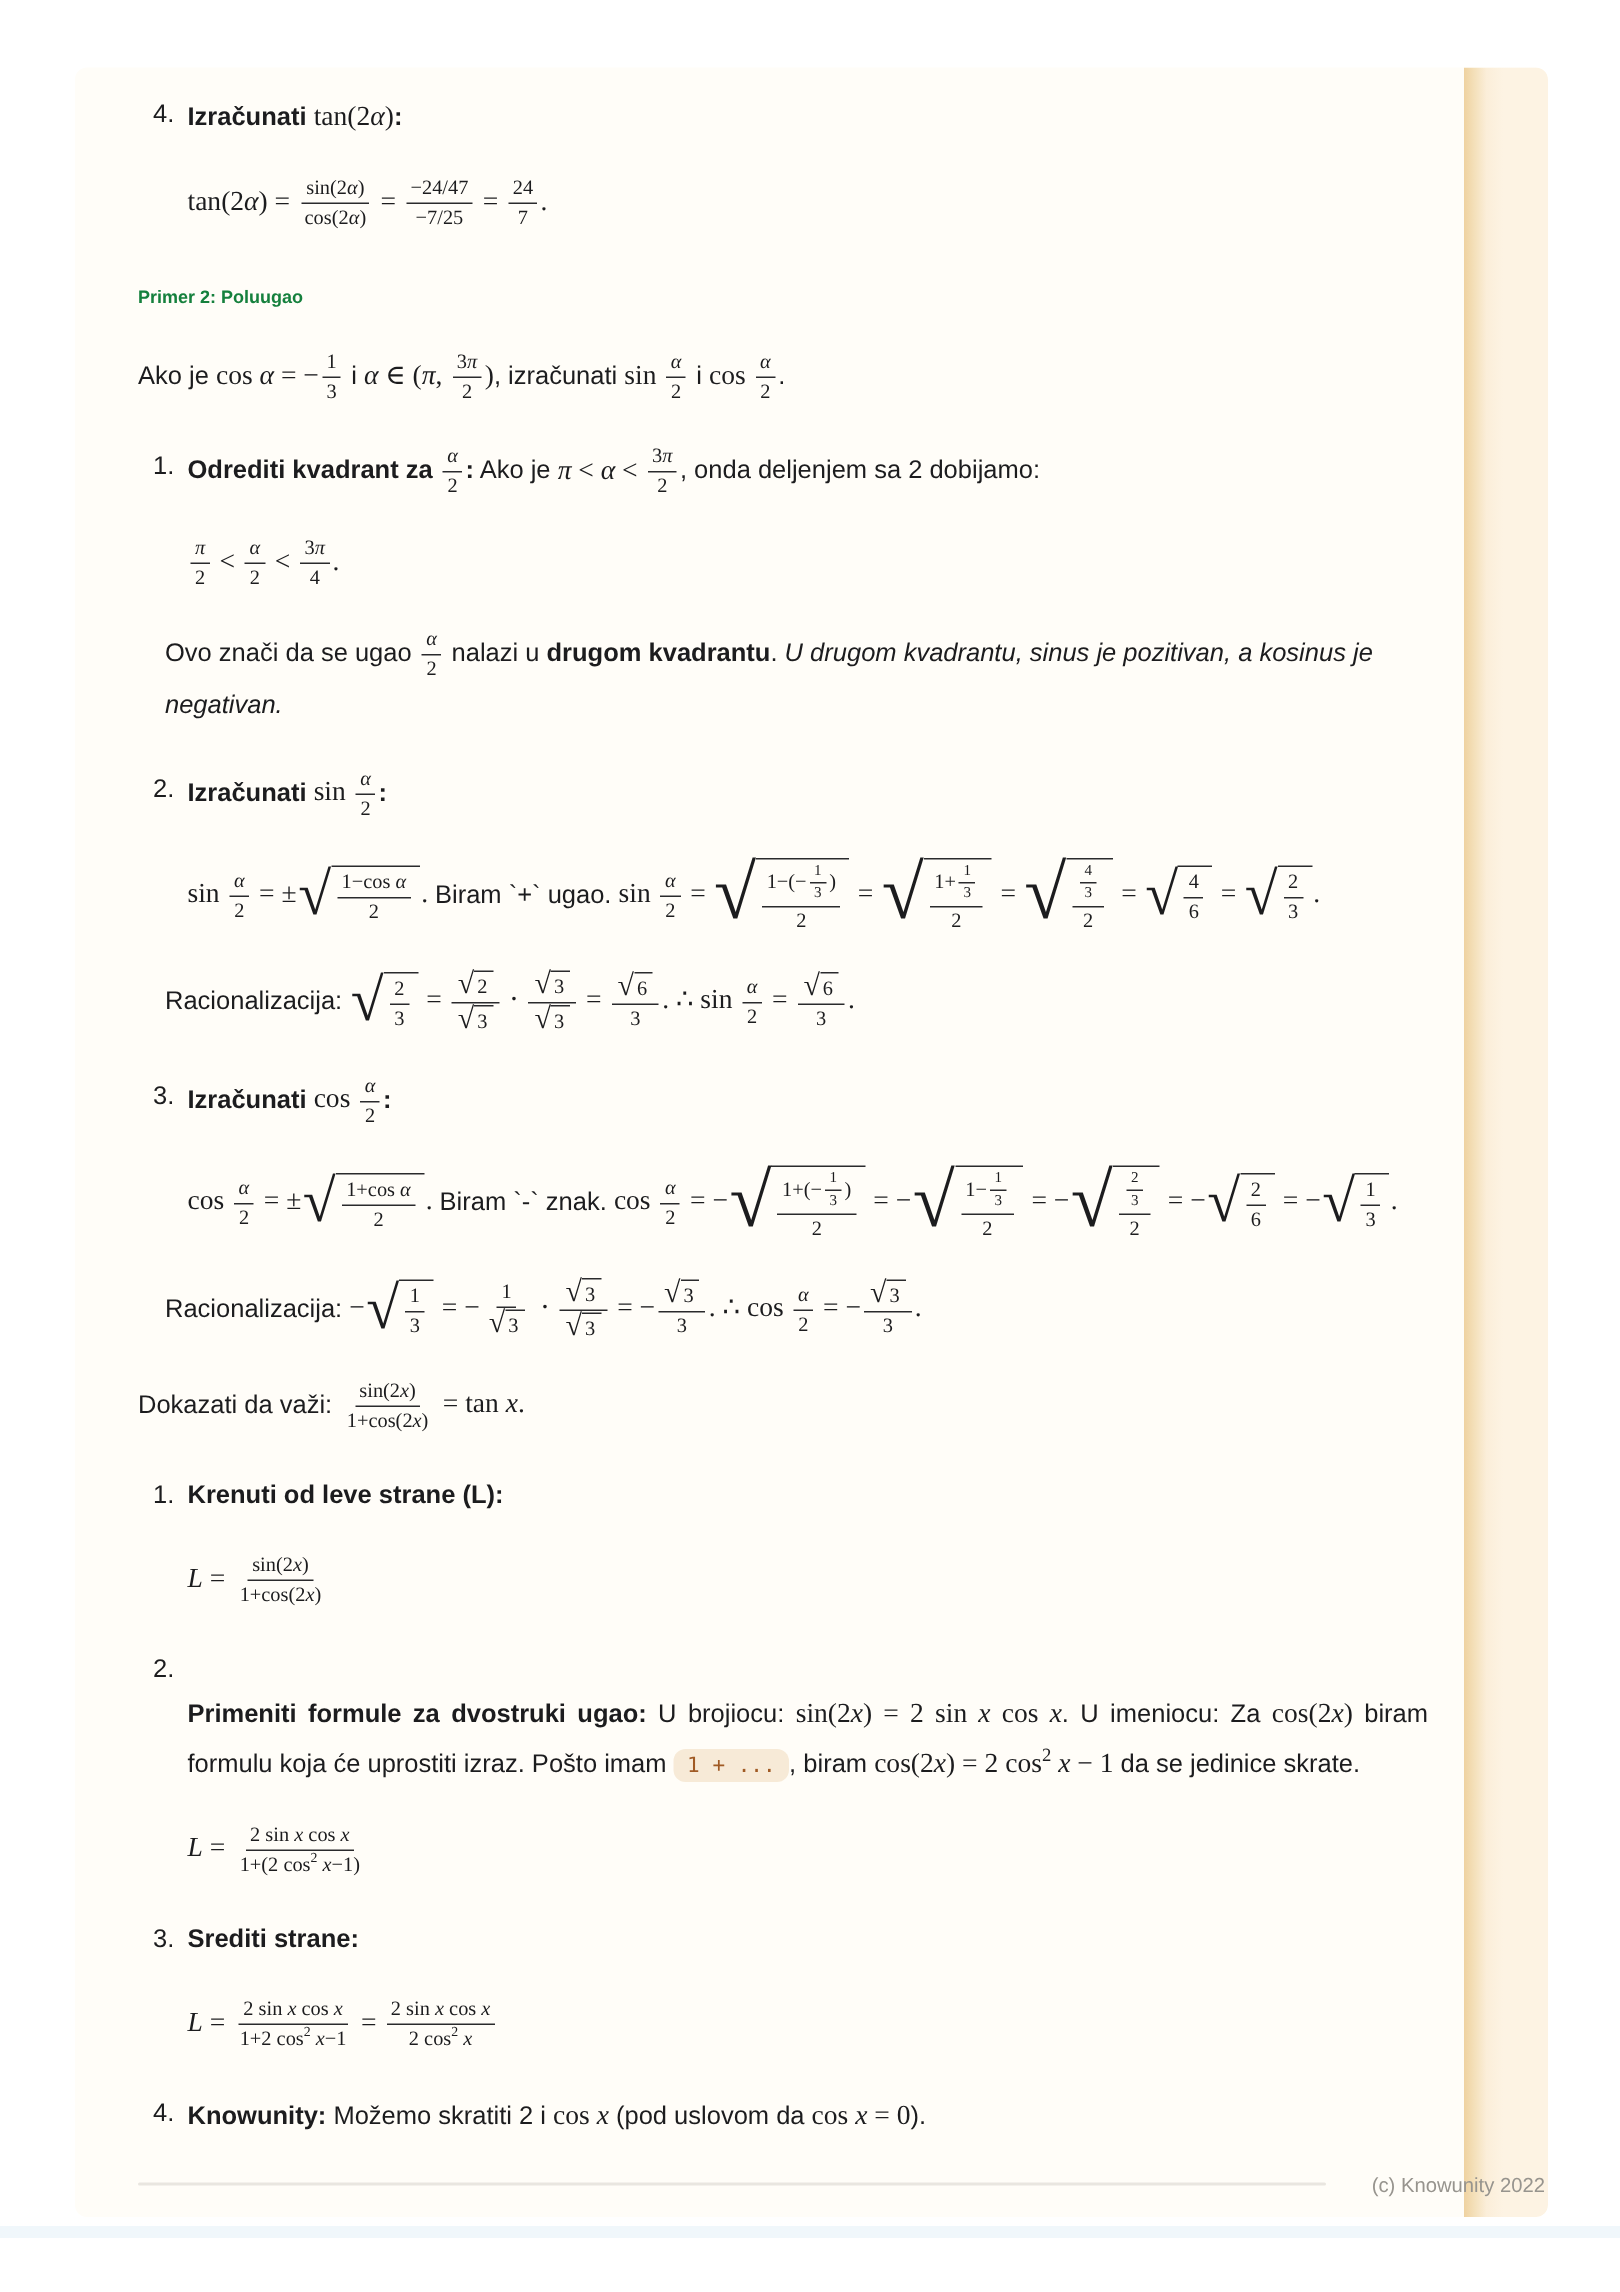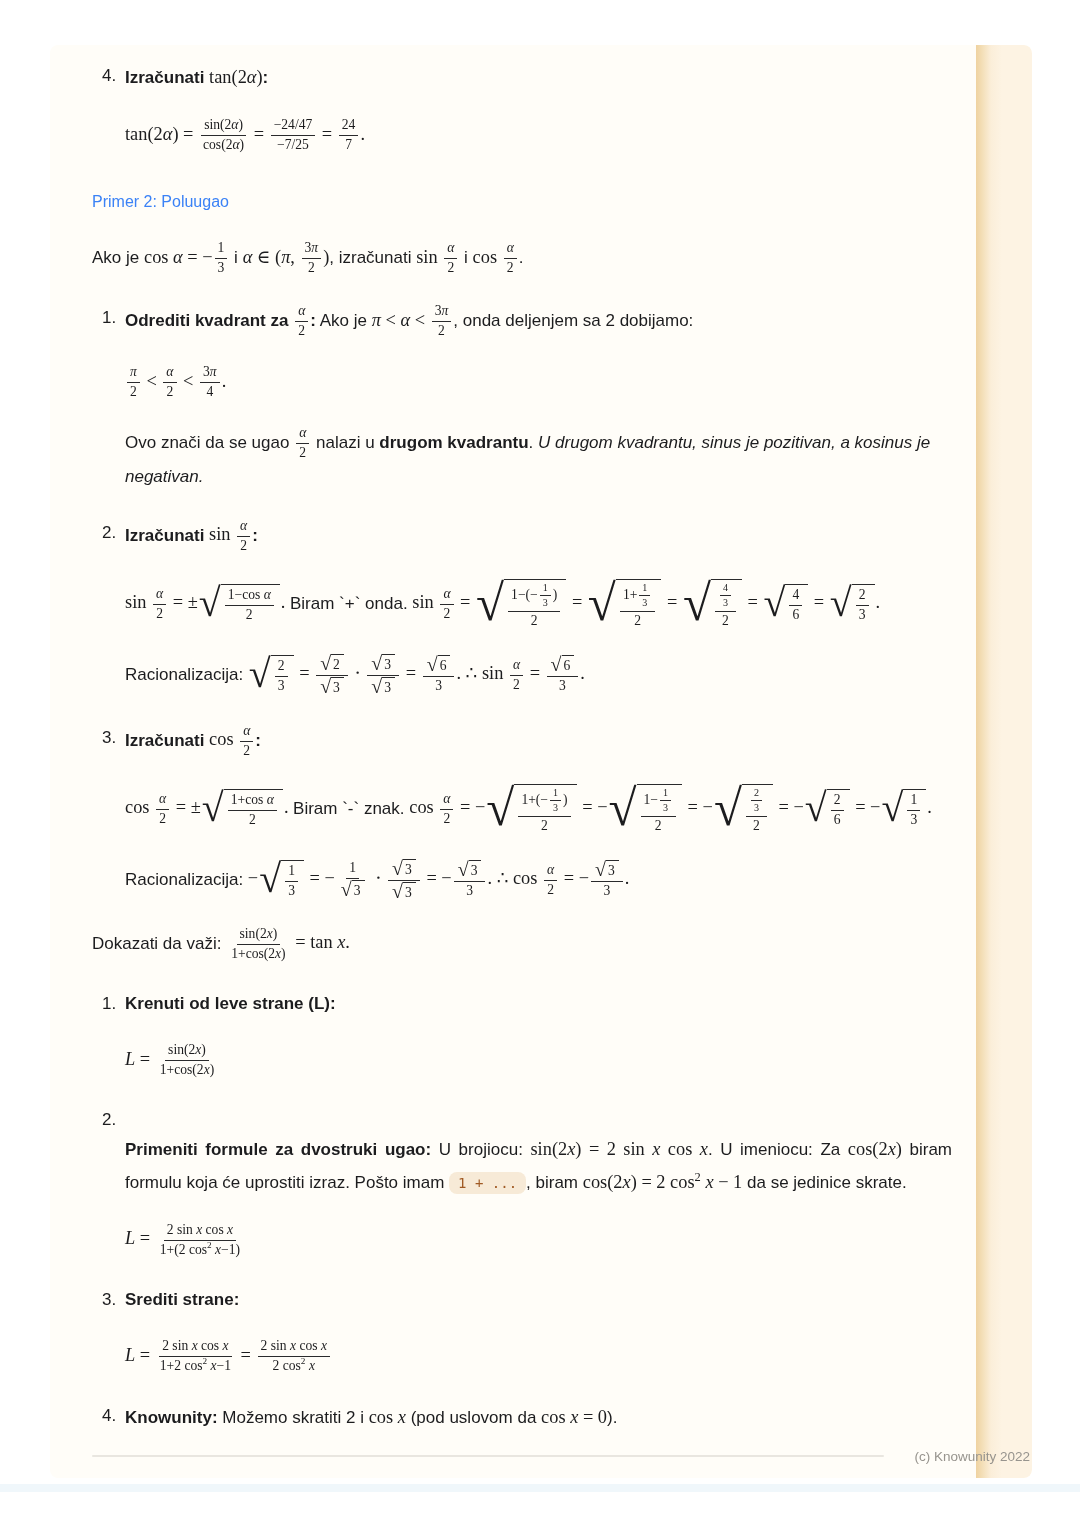--- a/index.html
+++ b/index.html
@@ -17,23 +17,23 @@
   .stripe{
     position:absolute;top:0;right:0;width:56px;height:100%;
     background:linear-gradient(90deg,#efd2a0 0px,#f4e0ba 7px,#fbeed9 15px,#fdf3e3 26px,#fdf3e3 100%);
     border-radius:0 8px 8px 0;
   }
   .content{
     position:absolute;left:42px;top:10px;width:860px;
     font-size:17px;line-height:1.75;
   }
   .content > *:first-child{margin-top:6px;}
-  h3.h3{font-size:16px;font-weight:400;margin:34px 0 0;color:#3b82f6;}
+  h3.h3{font-size:12px;font-weight:700;margin:34px 0 0;color:#15803d;}
   .para{margin:24px 0 0;}
-  .indent2{margin-left:33px;}
+  .indent2{margin-left:18px;}
   .li{display:flex;margin:26px 0 0 10px;}
   .li-num{flex:none;width:23px;}
   .li-body{flex:1;}
   .justify .li-body{text-align:justify;margin-top:28px;}
   .math-block{margin:24px 0 24px 33px;line-height:1.6;}
   
   .m{font-family:"Liberation Serif","DejaVu Serif",serif;font-size:1.08em;}
   .mvar{font-style:italic;}
   .mfrac{
     display:inline-flex;flex-direction:column;align-items:center;
@@ -124,21 +124,21 @@
             <span class="num"><span class="mvar">α</span></span>
             <span class="den">2</span>
           </span> = ±<span class="msqrt">
             <span class="sqrt-sym" style="font-size: 39.9688px;">√</span>
             <span class="sqrt-body">
               <span class="mfrac">
                 <span class="num">1−cos <span class="mvar">α</span></span>
                 <span class="den">2</span>
               </span>
             </span>
-          </span>. </span><span class="seg">Biram `+` onda. </span><span class="m">sin <span class="mfrac">
+          </span>. </span><span class="seg">Biram `+` ugao. </span><span class="m">sin <span class="mfrac">
             <span class="num"><span class="mvar">α</span></span>
             <span class="den">2</span>
           </span> = <span class="msqrt">
             <span class="sqrt-sym" style="font-size: 51.0781px;">√</span>
             <span class="sqrt-body">
               <span class="mfrac">
                 <span class="num">1−(−<span class="mfrac">
                     <span class="num">1</span>
                     <span class="den">3</span>
                   </span>)</span>

